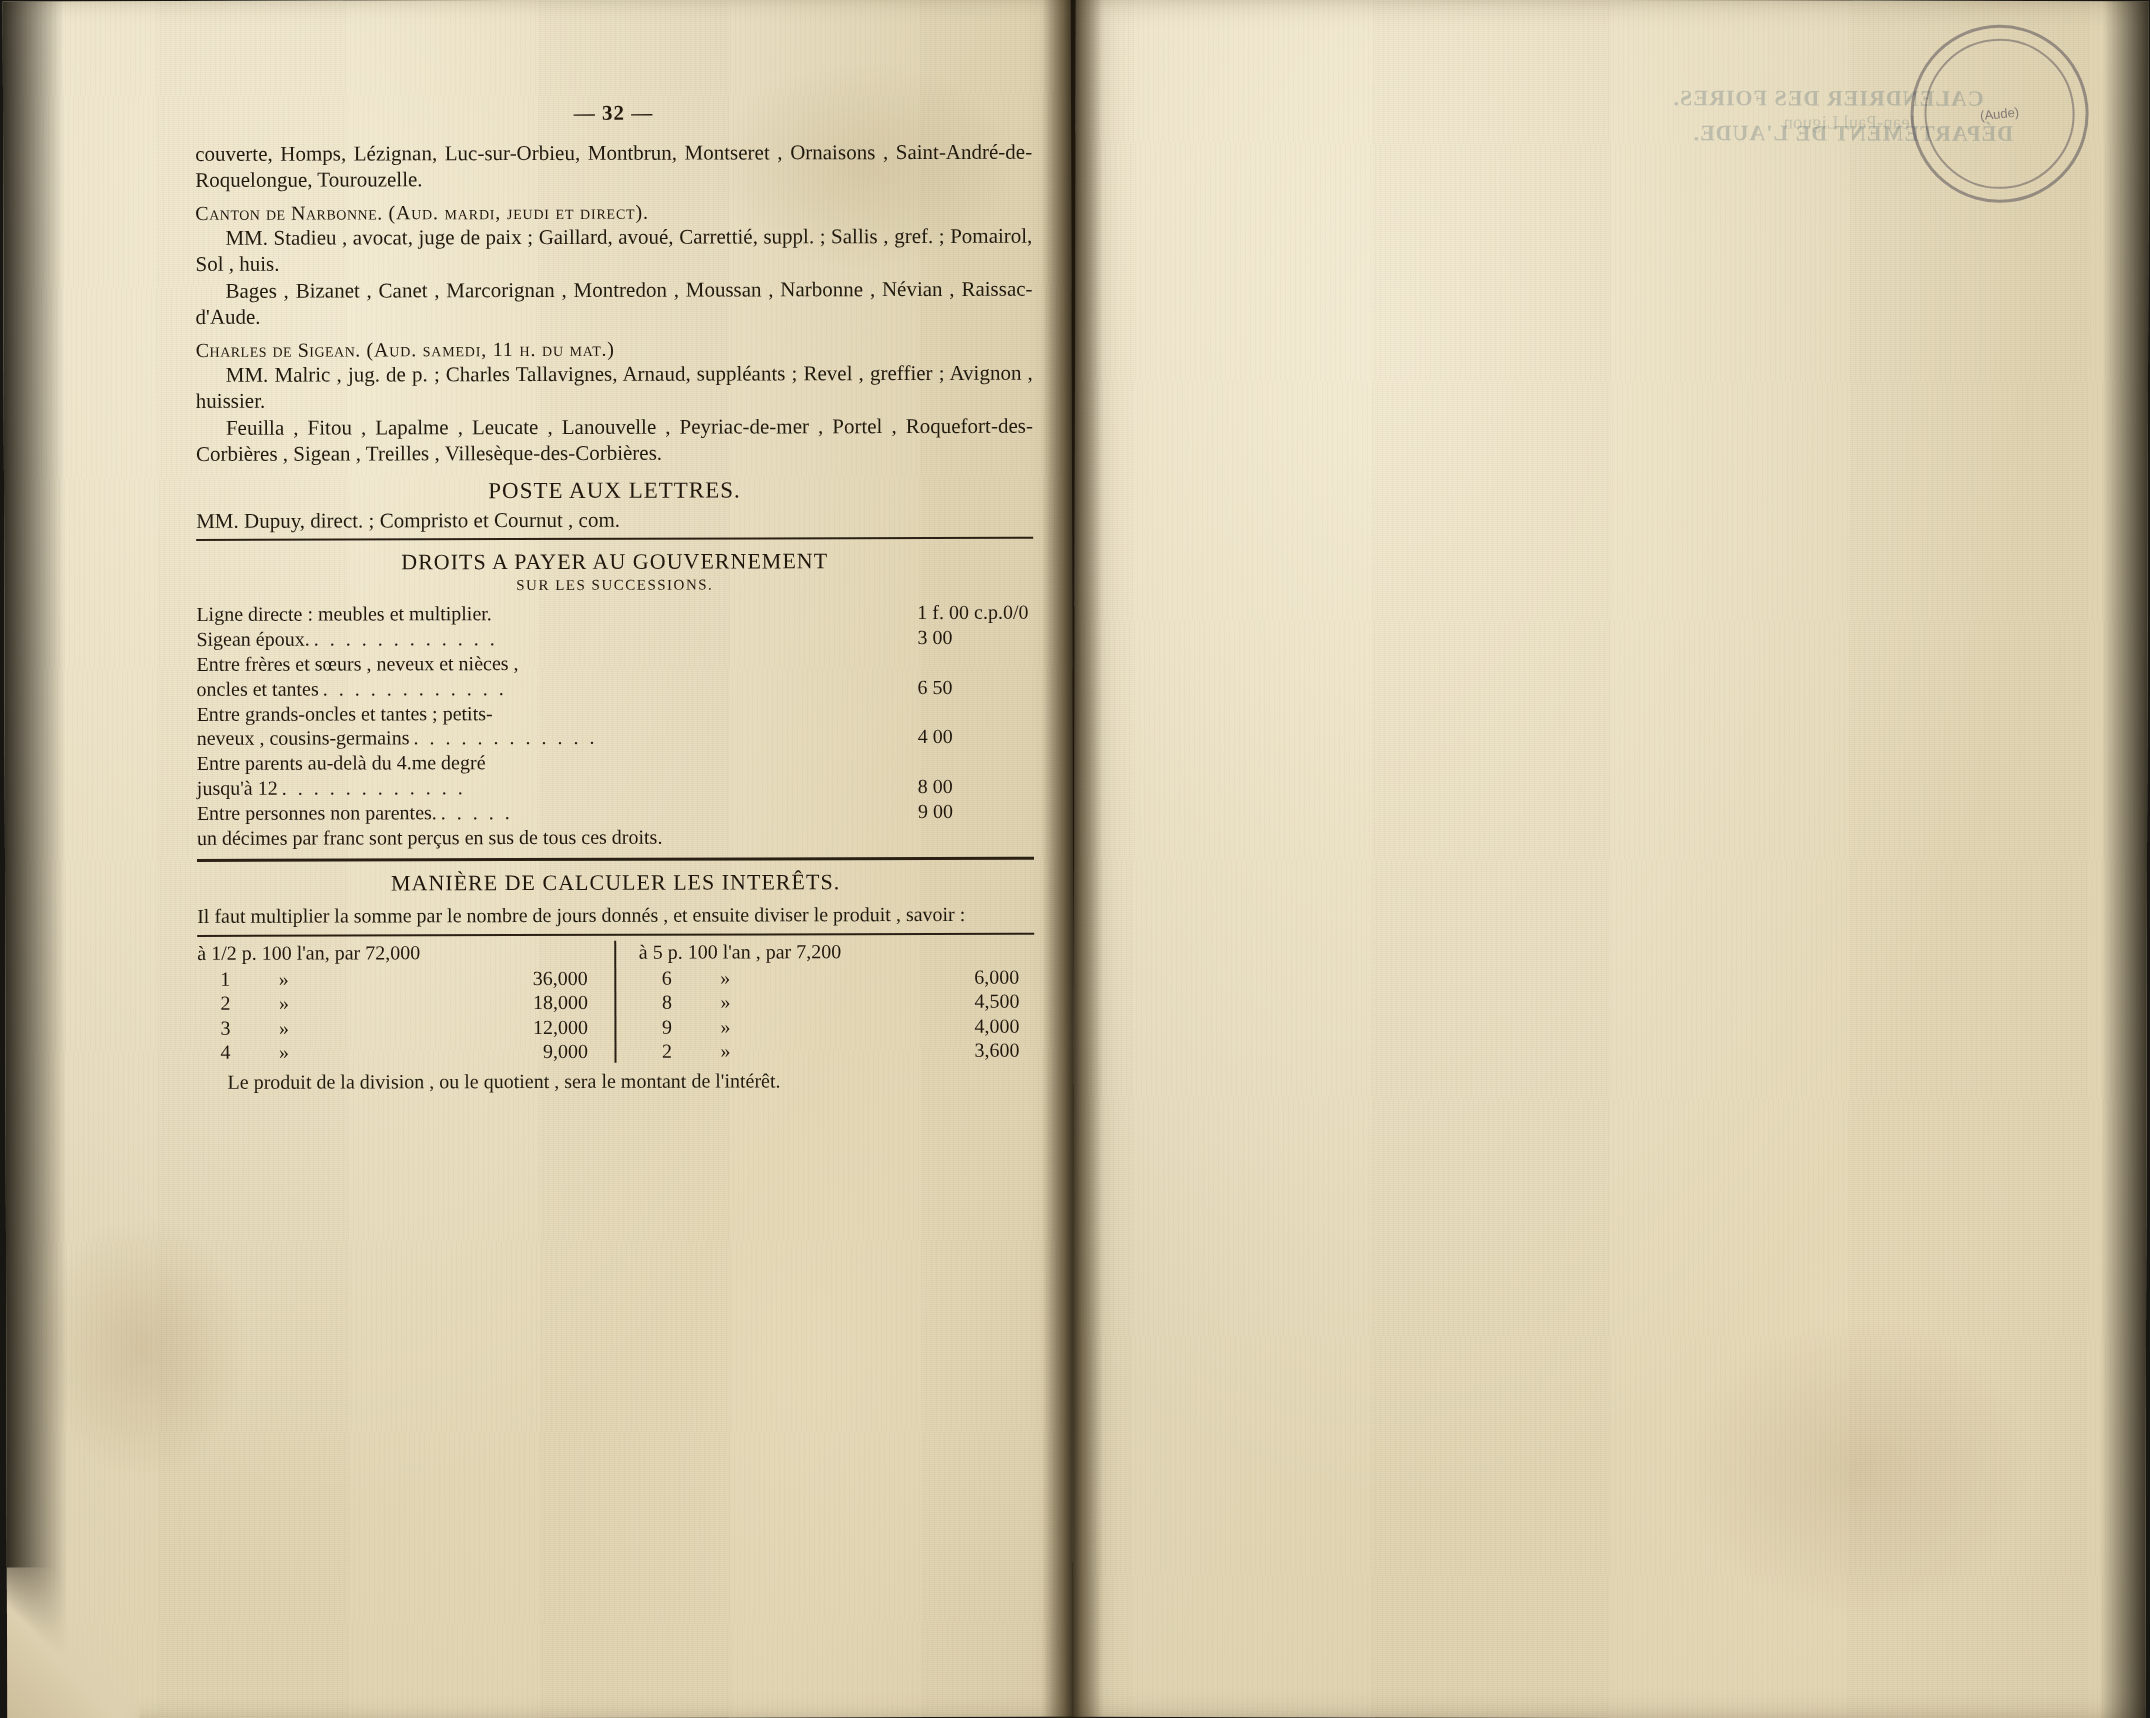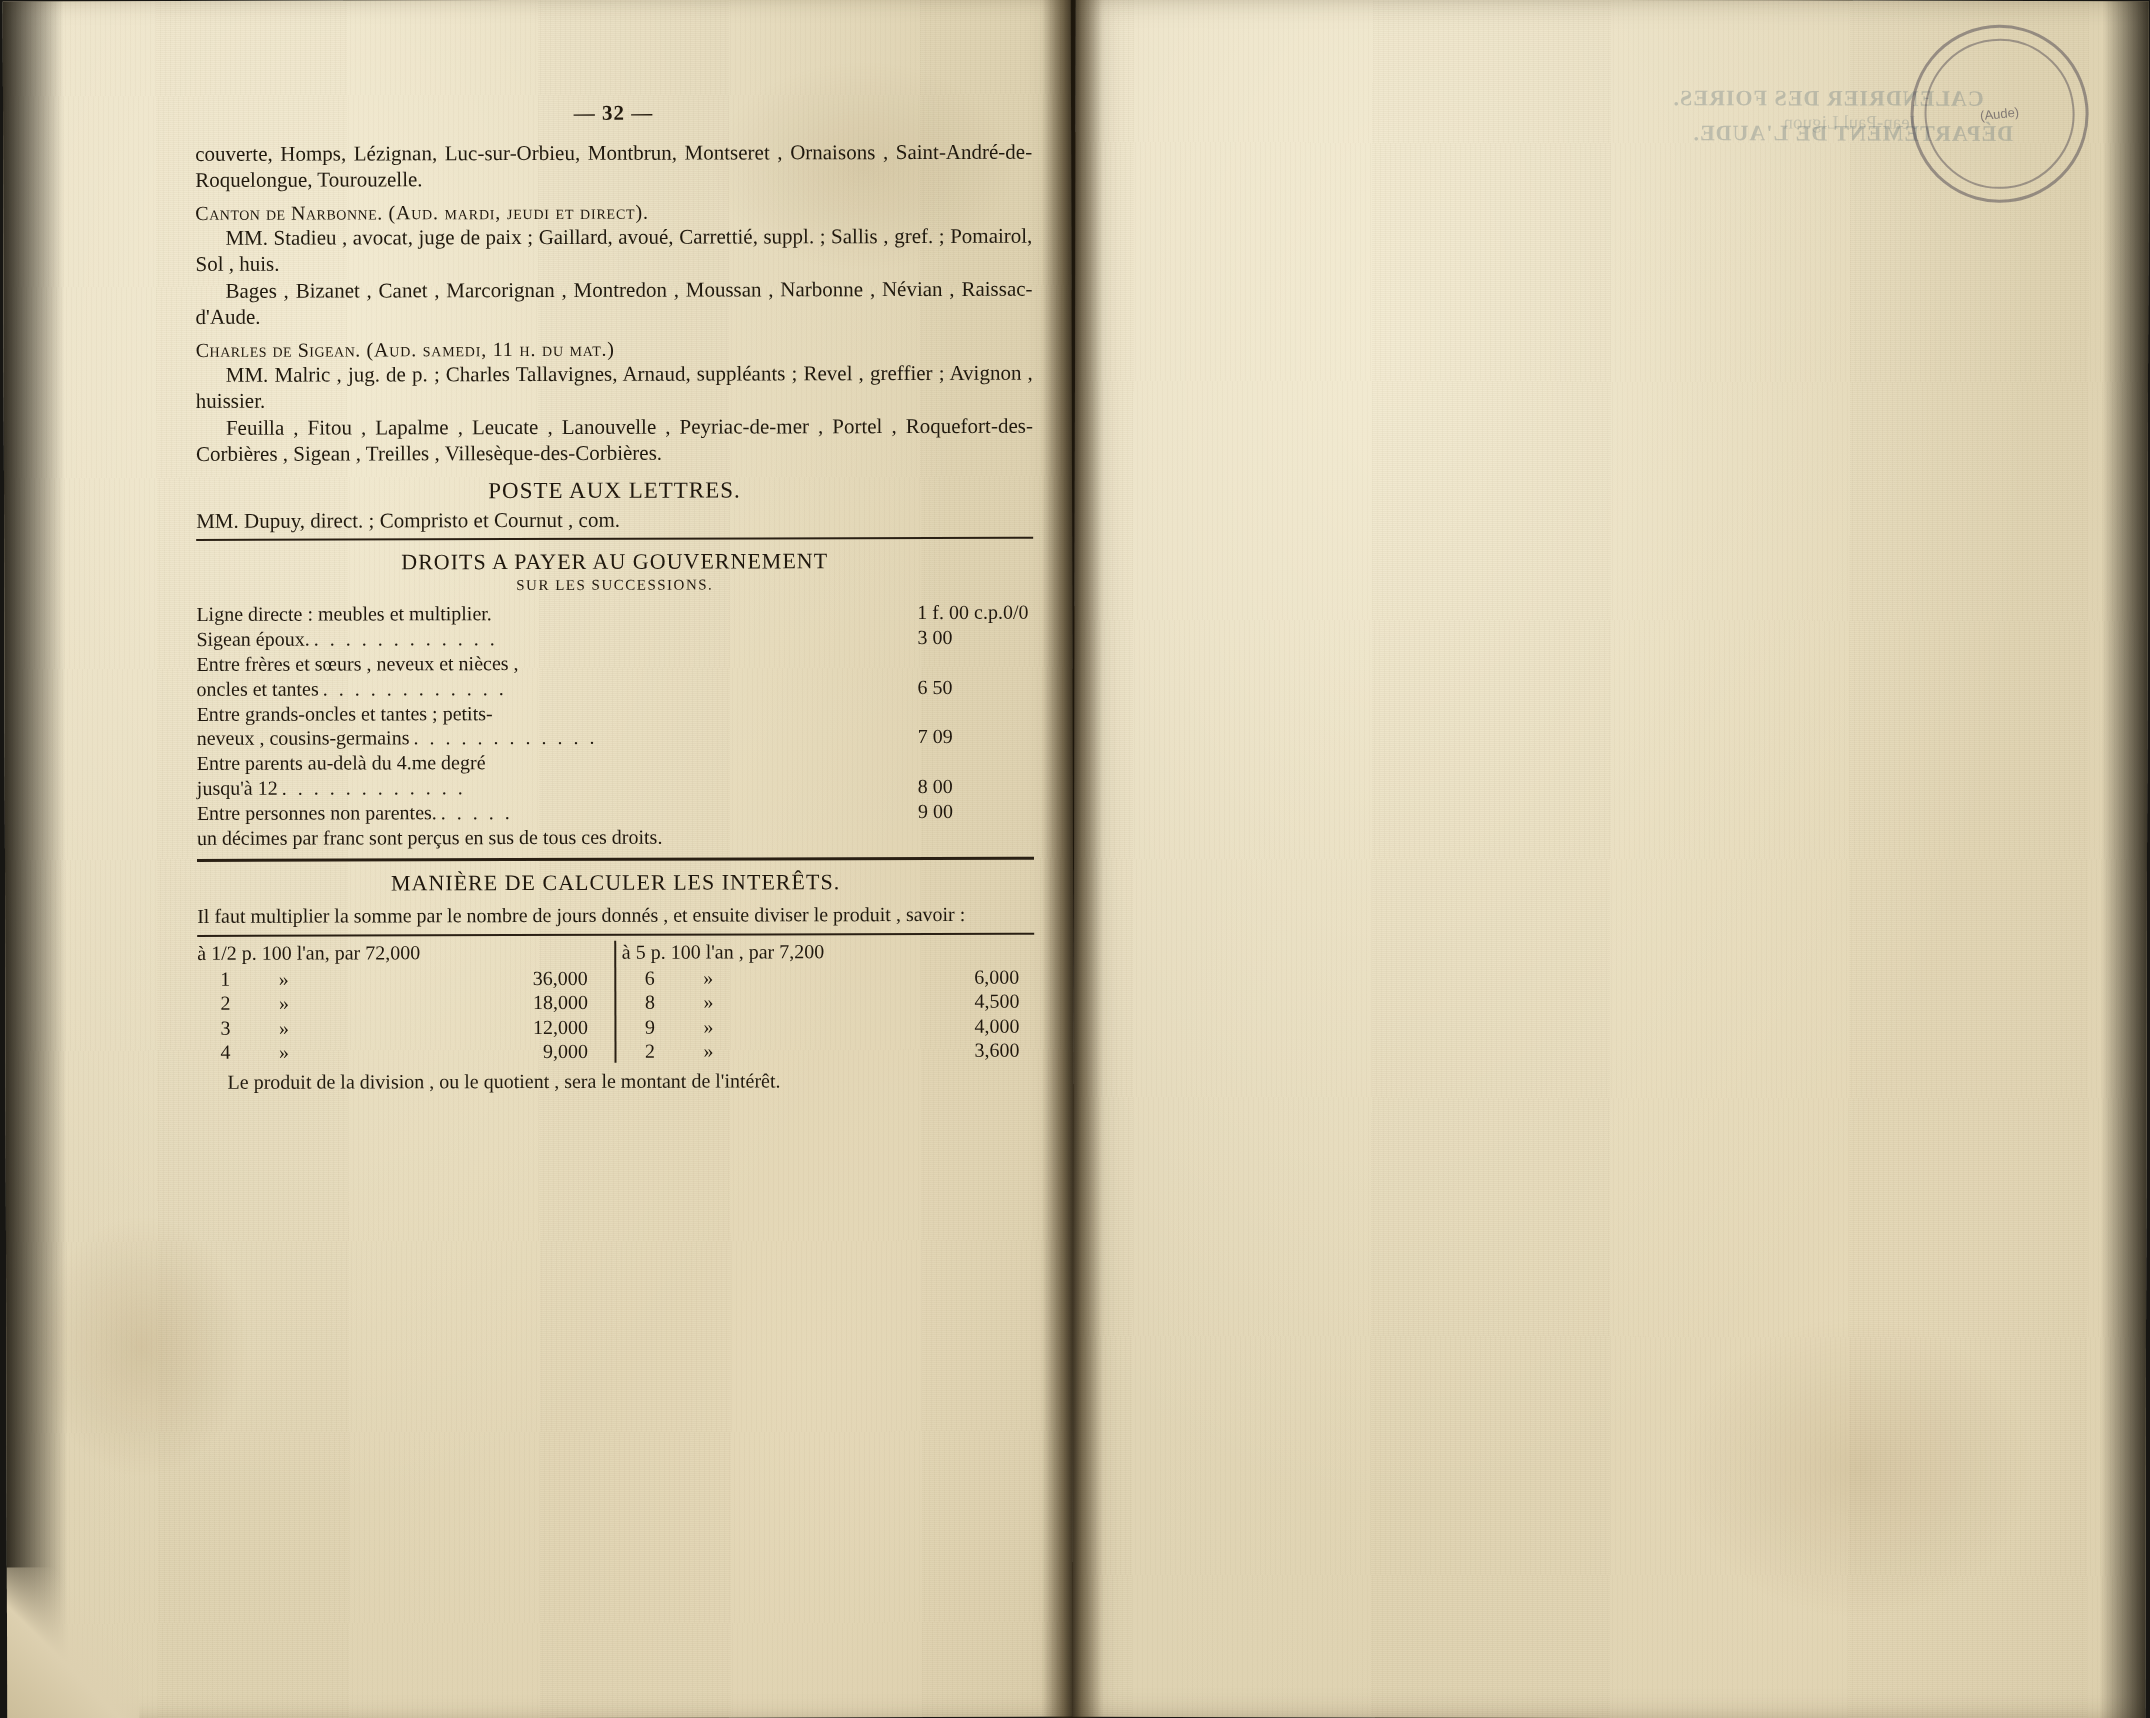--- a/index.html
+++ b/index.html
@@ -175,21 +175,21 @@
   .int-table {
     display: flex;
     font-size: 20px;
     margin-top: 5px;
   }
   .int-col {
     width: 50%;
     box-sizing: border-box;
   }
   .int-col.left { padding-right: 11px; border-right: 2px solid #2a2014; }
-  .int-col.right { padding-left: 6px; }
+  .int-col.right { padding-left: 23px; }
   .int-head {
     white-space: nowrap;
     margin-bottom: 2px;
   }
   .int-line {
     display: flex;
     line-height: 1.22;
   }
   .int-line .c1 { width: 56px; text-align: center; }
   .int-line .c2 { width: 61px; text-align: center; }
@@ -308,21 +308,21 @@
         <div class="tariff-row">
           <span class="tariff-label">oncles et tantes</span>
           <span class="tariff-dots">. . . . . . . . . . . .</span>
           <span class="tariff-val">6    50</span>
         </div>
 
         <div class="tariff-wrap-line">Entre grands-oncles et tantes ; petits-</div>
         <div class="tariff-row">
           <span class="tariff-label">neveux , cousins-germains</span>
           <span class="tariff-dots">. . . . . . . . . . . .</span>
-          <span class="tariff-val">7    09</span>
+          <span class="tariff-val">4    00</span>
         </div>
 
         <div class="tariff-wrap-line">Entre parents au-delà du 4.me degré</div>
         <div class="tariff-row">
           <span class="tariff-label">jusqu'à 12</span>
           <span class="tariff-dots">. . . . . . . . . . . .</span>
           <span class="tariff-val">8    00</span>
         </div>
 
         <div class="tariff-row">

